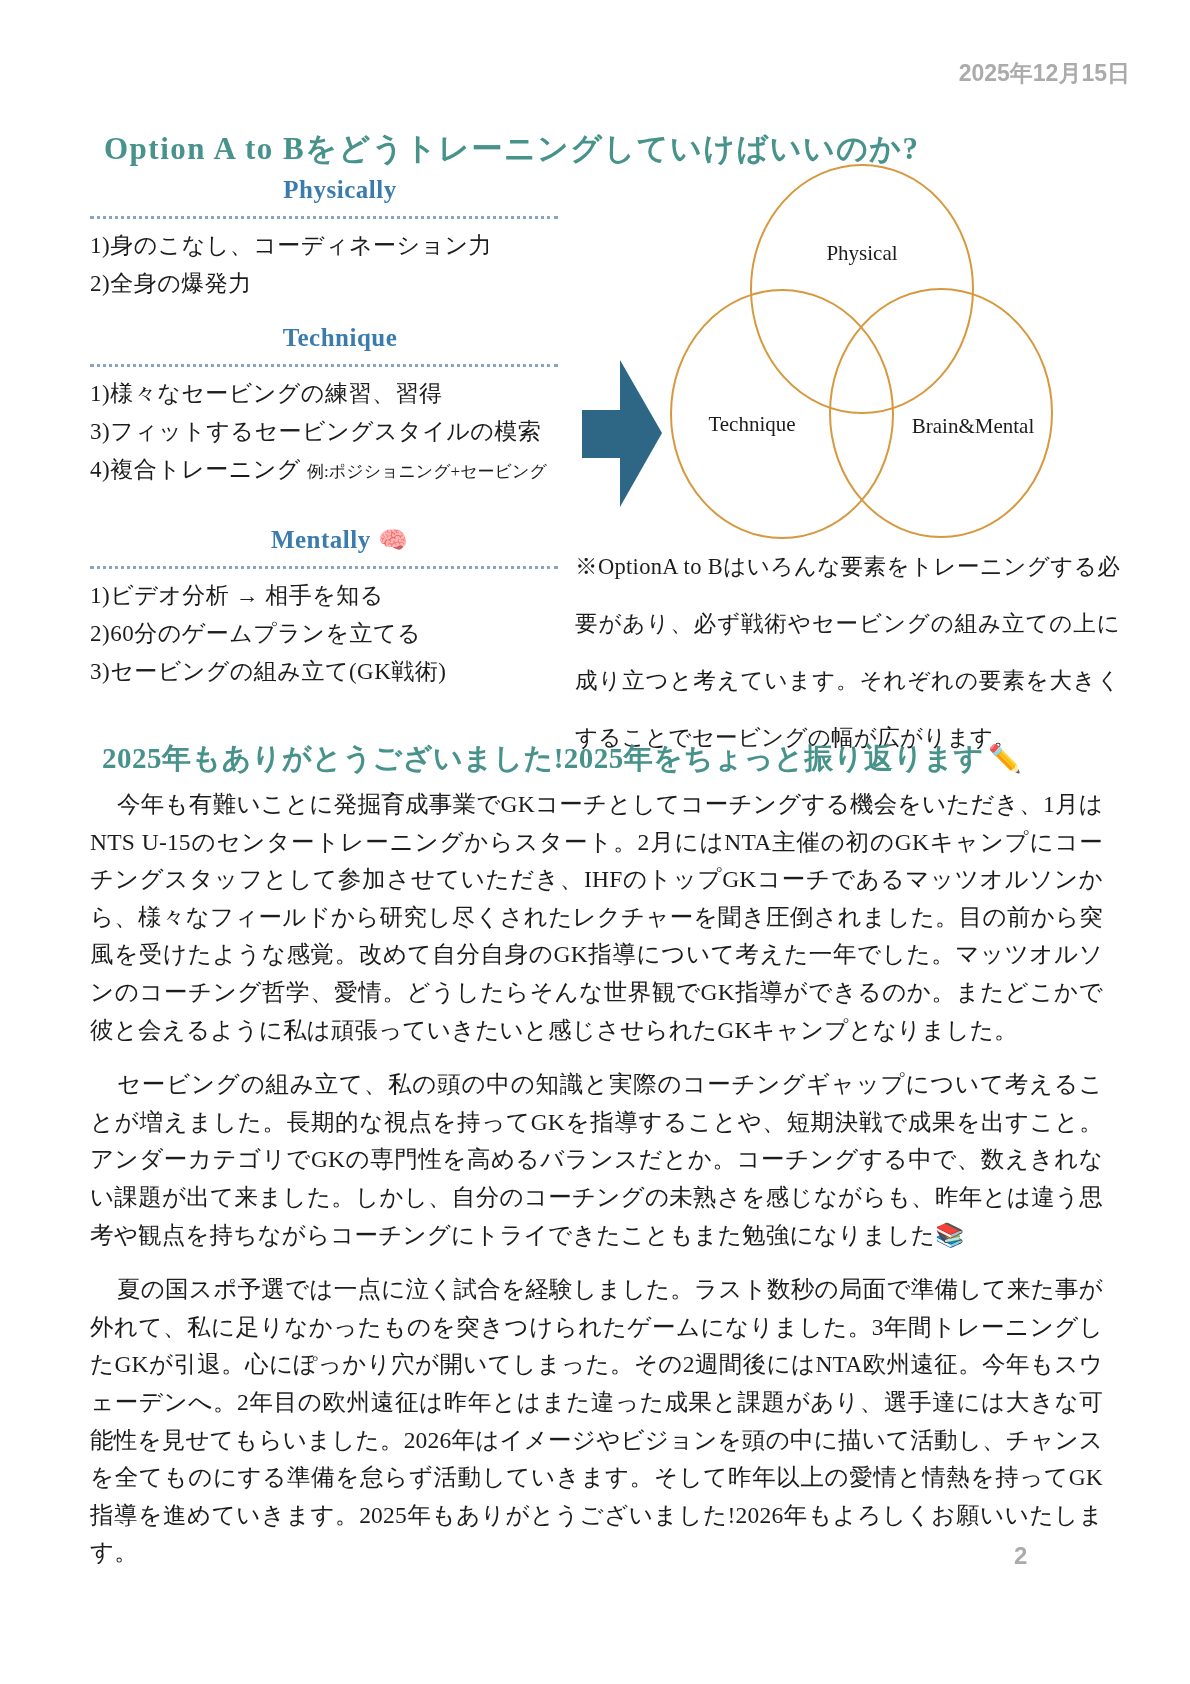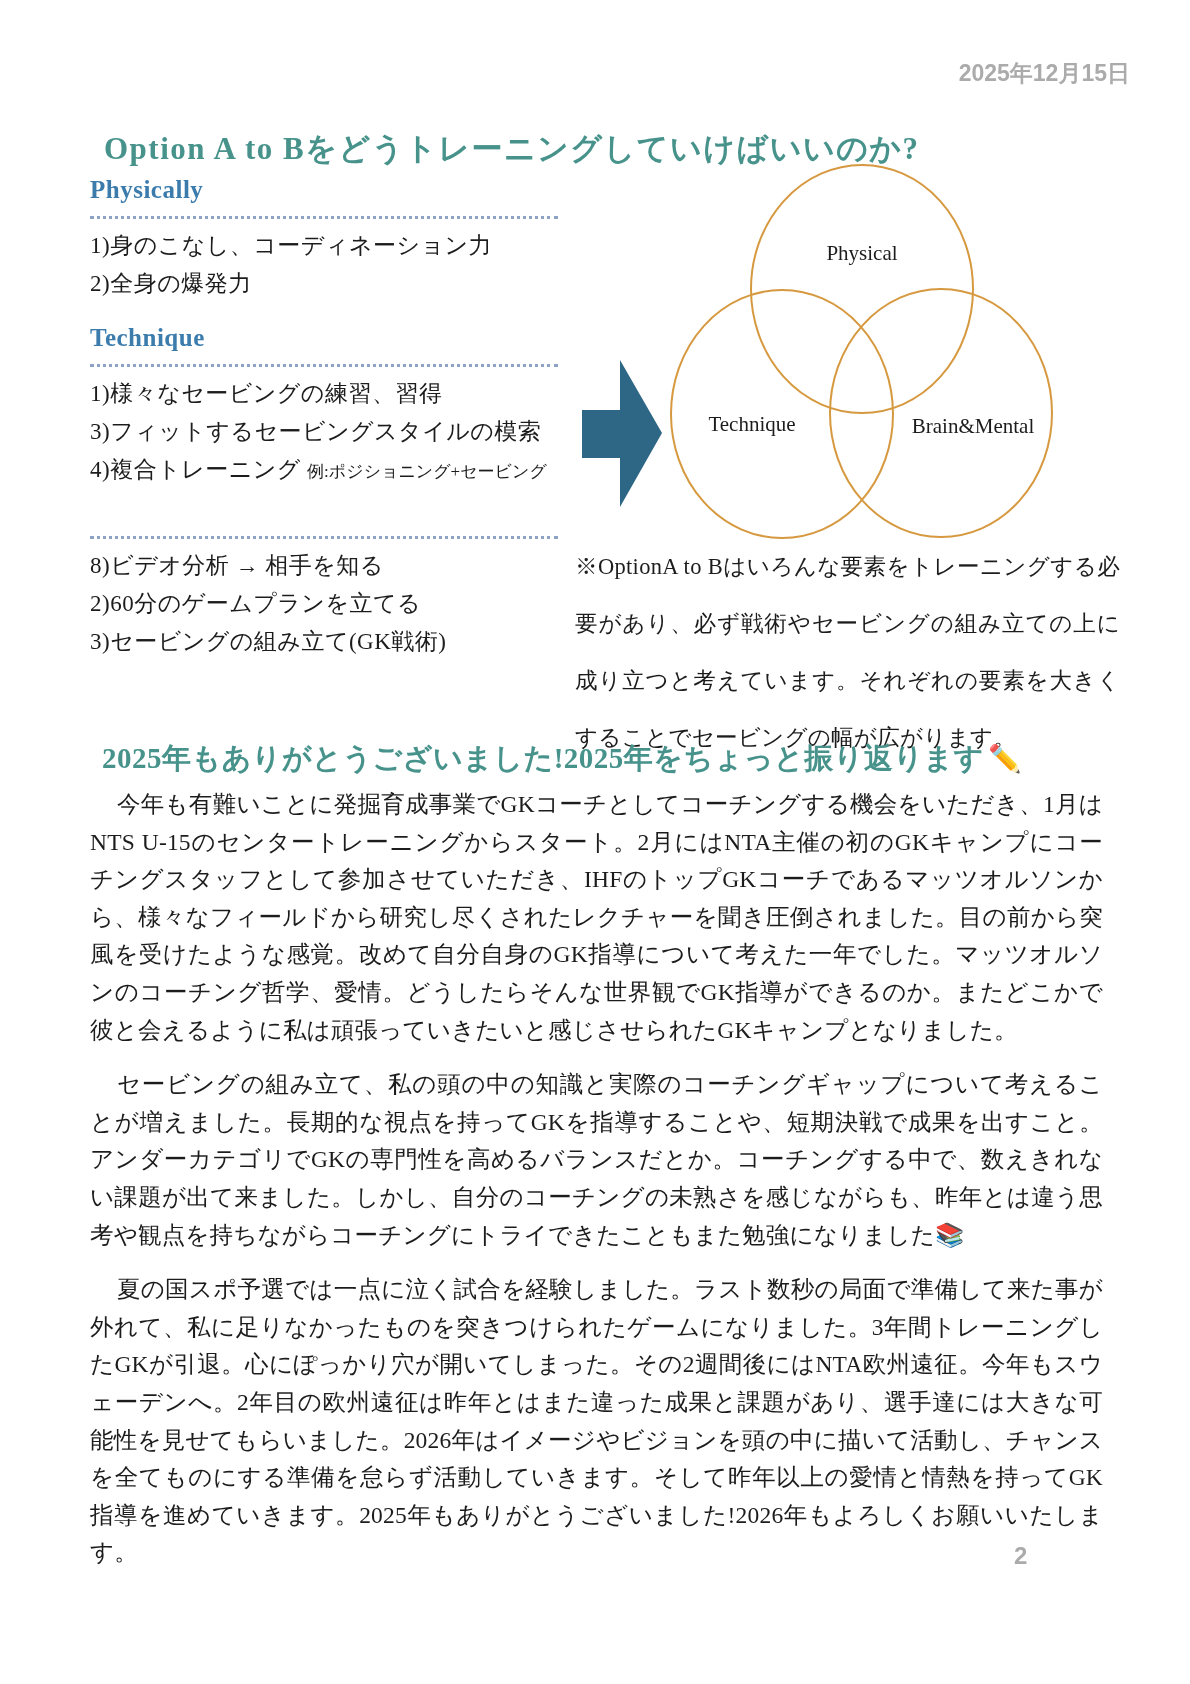--- a/index.html
+++ b/index.html
@@ -14,21 +14,21 @@
     font-weight:bold;font-size:23px;color:var(--gray,#ababab);
   }
   .doc-title{
     position:absolute;left:90px;top:114px;margin:14px;
     font-size:31px;font-weight:600;letter-spacing:1.5px;
     color:var(--teal,#47938B);white-space:nowrap;
   }
   .group{position:absolute;left:90px;width:500px;}
   .group-heading{
     margin:0;font-size:25px;font-weight:bold;line-height:30px;
-    color:var(--blue,#3B7CAD);letter-spacing:0.5px;
+    color:var(--blue,#3B7CAD);letter-spacing:0.5px;text-align:center;
   }
   .group-heading .emoji{font-size:24px;margin-left:8px;}
   .dotline{
     width:468px;border-top:3px dotted var(--dotline,#8CA3C4);
     margin-top:11px;height:0;
   }
   .items{list-style:none;margin:8px 0 0 0;padding:0;}
   .items li{
     font-size:23px;line-height:38px;white-space:nowrap;letter-spacing:0.5px;
   }
@@ -88,23 +88,26 @@
     <ul class="items">
       <li><span>1)様々なセービングの練習、習得</span></li>
       <li><span>3)フィットするセービングスタイルの模索</span></li>
       <li>
         <span>4)複合トレーニング </span><span class="item-suffix">例:ポジショニング+セービング</span>
       </li>
     </ul>
   </section>
 
   <section class="group" style="top:525px">
+    <h3 class="group-heading">
+      <span>Mentally</span><span class="emoji">🧠</span>
+    </h3>
     <div class="dotline"></div>
     <ul class="items">
-      <li><span>8)ビデオ分析 → 相手を知る</span></li>
+      <li><span>1)ビデオ分析 → 相手を知る</span></li>
       <li><span>2)60分のゲームプランを立てる</span></li>
       <li><span>3)セービングの組み立て(GK戦術)</span></li>
     </ul>
   </section>
 
   <svg class="venn" width="560" height="410" viewBox="0 0 560 410" aria-hidden="true">
     <polygon class="arrow-shape" points="22,270 60,270 60,220 102,293 60,367 60,318 22,318"></polygon>
     <ellipse class="venn-ellipse" cx="302" cy="149" rx="111" ry="124"></ellipse>
     <ellipse class="venn-ellipse" cx="222" cy="274" rx="111" ry="124"></ellipse>
     <ellipse class="venn-ellipse" cx="381" cy="273" rx="111" ry="124"></ellipse>

